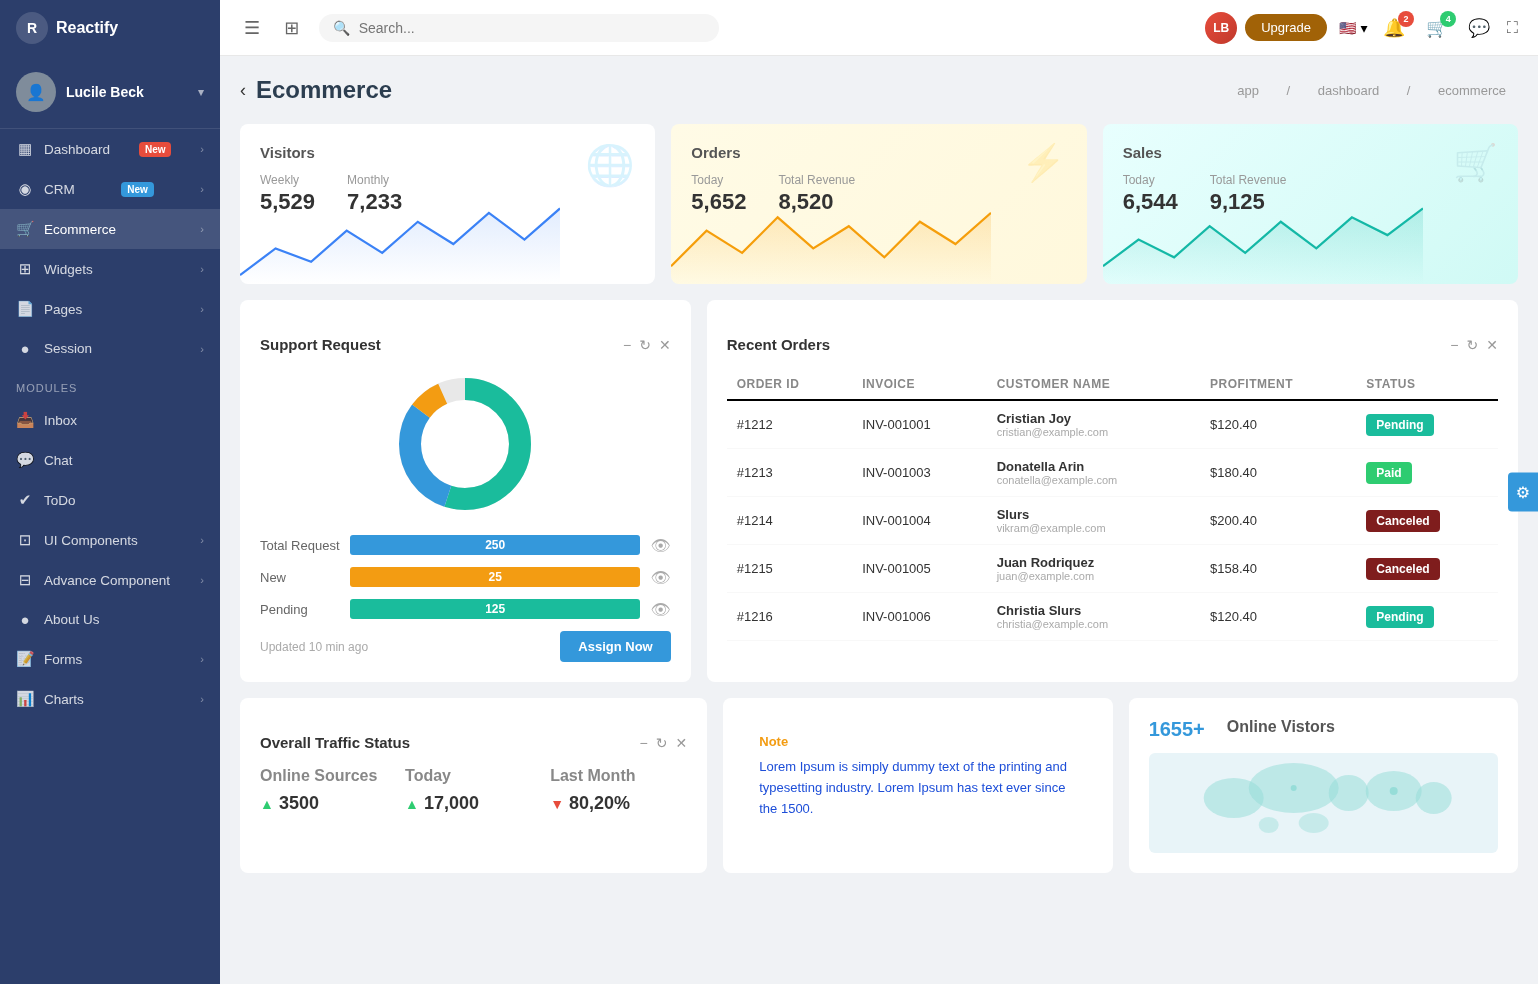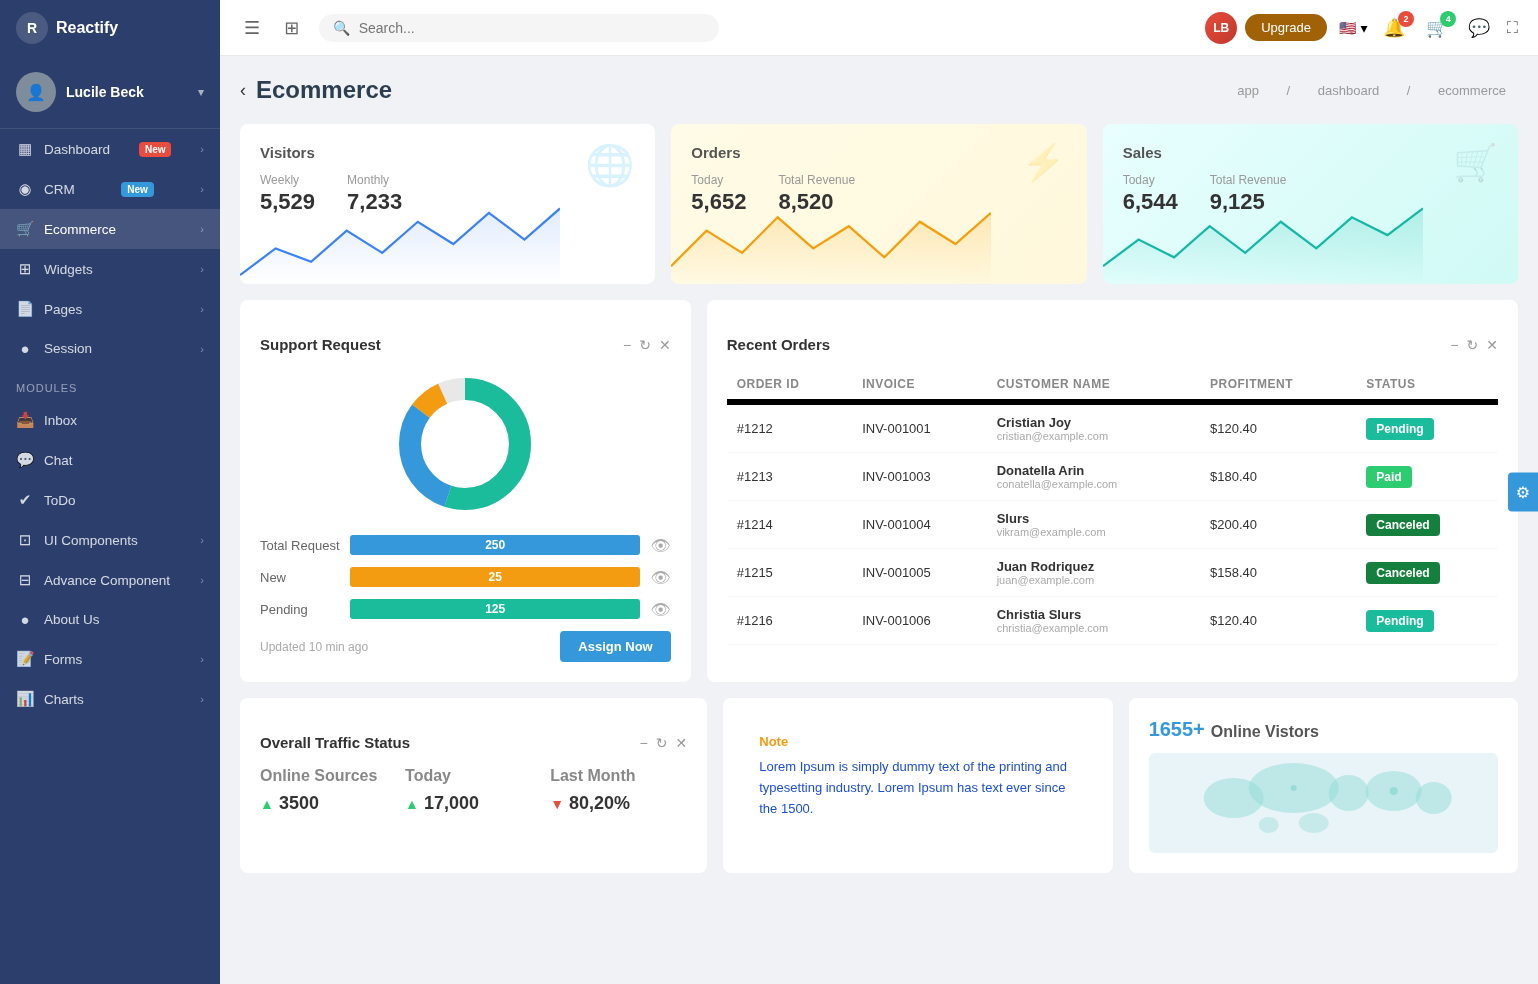--- a/index.html
+++ b/index.html
@@ -83,28 +83,28 @@
     .stat-bar { flex: 1; background: #3498db; color: #fff; font-size: 12px; font-weight: 600; padding: 3px 8px; border-radius: 3px; text-align: center; }
     .stat-bar.yellow { background: #f39c12; }
     .stat-bar.teal { background: #1abc9c; }
     .eye-btn { background: none; border: none; cursor: pointer; color: #aaa; font-size: 16px; }
     .updated-text { font-size: 12px; color: #aaa; }
     .assign-btn { background: #3498db; color: #fff; border: none; border-radius: 4px; padding: 8px 18px; font-size: 13px; cursor: pointer; font-weight: 600; }
 
     
     .recent-orders { background: #fff; border-radius: 8px; padding: 20px; }
     .orders-table { width: 100%; border-collapse: collapse; }
-    .orders-table th { text-align: left; font-size: 12px; color: #888; font-weight: 600; padding: 8px 10px; border-bottom: 6px solid #000000; text-transform: uppercase; letter-spacing: 0.5px; }
+    .orders-table th { text-align: left; font-size: 12px; color: #888; font-weight: 600; padding: 8px 10px; border-bottom: 2px solid #000000; text-transform: uppercase; letter-spacing: 0.5px; }
     .orders-table td { padding: 10px 10px; font-size: 13px; color: #333; border-bottom: 1px solid #f8f8f8; vertical-align: middle; }
     .customer-name { font-weight: 600; color: #333; }
     .customer-email { font-size: 11px; color: #aaa; }
     .status-badge { display: inline-block; padding: 4px 10px; border-radius: 4px; font-size: 12px; font-weight: 600; color: #fff; }
     .status-pending { background: #1abc9c; }
     .status-paid { background: #2ecc71; }
-    .status-canceled { background: #15803d; }
+    .status-canceled { background: #7f1d1d; }
 
     
     .bottom-row { display: grid; grid-template-columns: 1.2fr 1fr 1fr; gap: 16px; }
     .traffic-card { background: #fff; border-radius: 8px; padding: 20px; }
     .traffic-cols { display: grid; grid-template-columns: 1fr 1fr 1fr; gap: 8px; margin-top: 12px; }
     .traffic-col-header { font-size: 16px; color: #888; font-weight: 600; }
     .note-card { background: #fff; border-radius: 8px; padding: 36px; }
     .note-label { color: #f39c12; font-size: 13px; font-weight: 700; margin-bottom: 8px; }
     .note-text { font-size: 13px; color: #1d4ed8; line-height: 1.6; }
     .online-visitors-card { background: #fff; border-radius: 8px; padding: 20px; }
@@ -511,21 +511,21 @@
           </div>
         </div>
       </div>
 
       <div class="note-card">
         <div class="note-label">Note</div>
         <div class="note-text">Lorem Ipsum is simply dummy text of the printing and typesetting industry. Lorem Ipsum has text ever since the 1500.</div>
       </div>
 
       <div class="online-visitors-card">
-        <div style="display:flex;align-items:flex-end;gap:6px;">
+        <div style="display:flex;align-items:flex-start;gap:22px;">
           <span class="online-count">1655+</span>
           <span style="font-size:16px;font-weight:600;color:#555;">Online Vistors</span>
         </div>
         <div class="map-placeholder">
           <svg width="100%" height="100%" viewBox="0 0 300 100" opacity="0.4">
 
             <ellipse cx="60" cy="45" rx="30" ry="20" fill="#14b8a6" opacity="0.5"></ellipse>
             <ellipse cx="120" cy="35" rx="45" ry="25" fill="#14b8a6" opacity="0.5"></ellipse>
             <ellipse cx="175" cy="40" rx="20" ry="18" fill="#14b8a6" opacity="0.5"></ellipse>
             <ellipse cx="220" cy="38" rx="28" ry="20" fill="#14b8a6" opacity="0.5"></ellipse>

